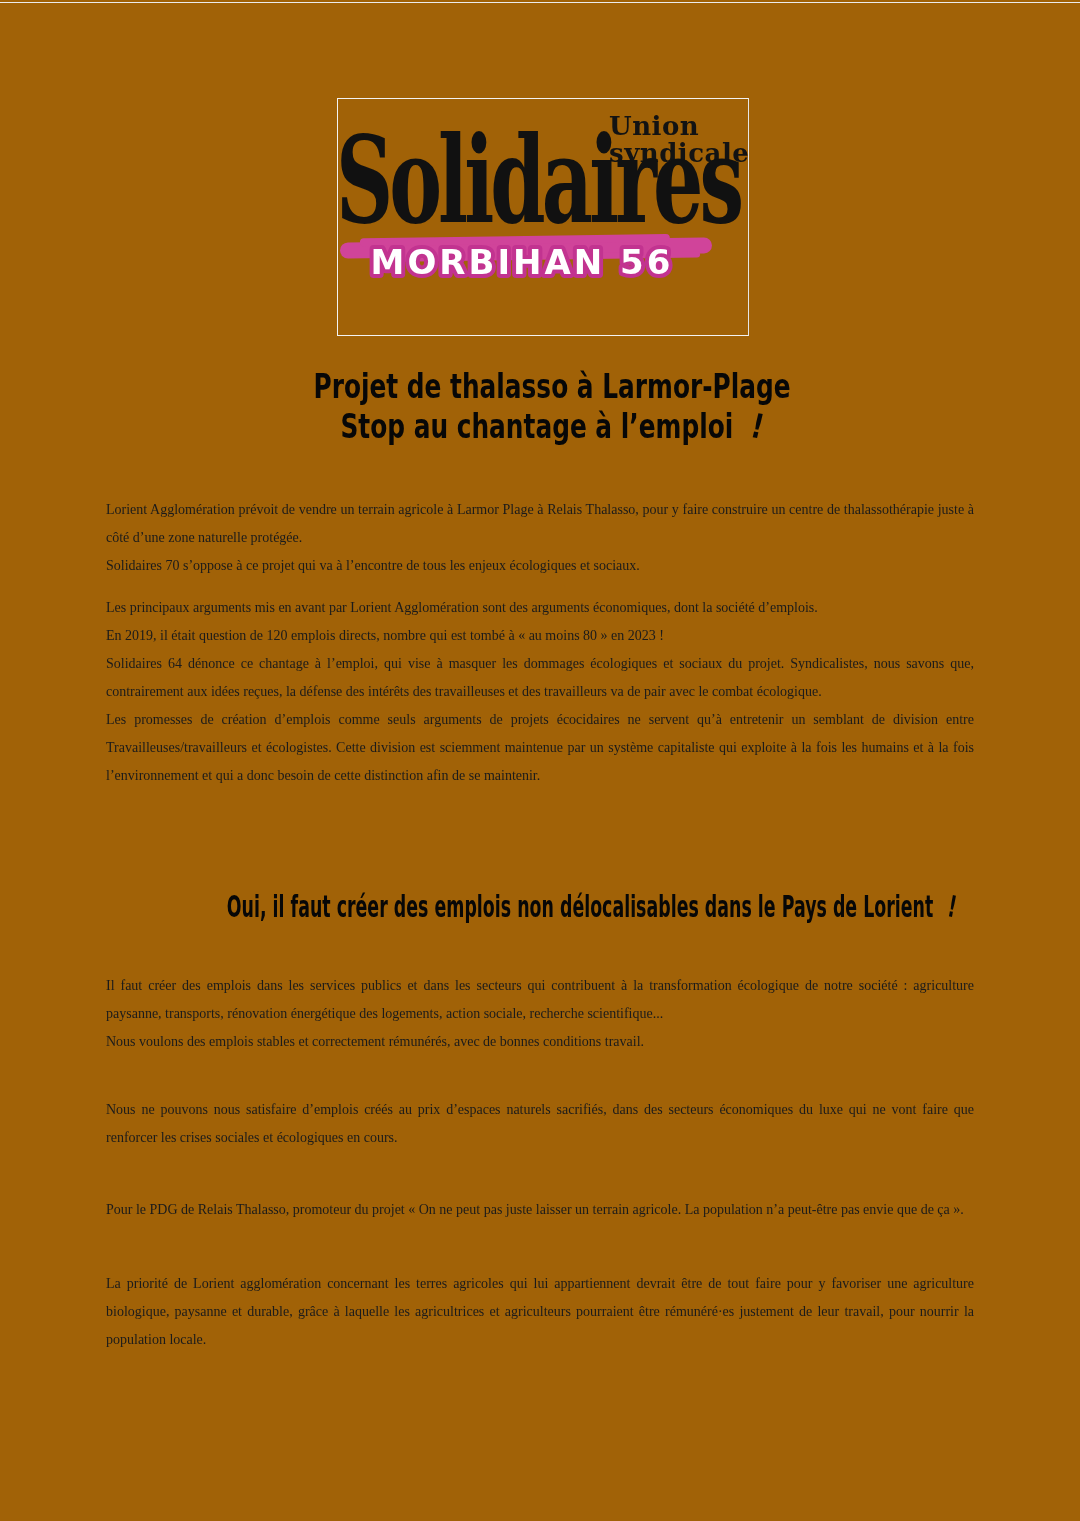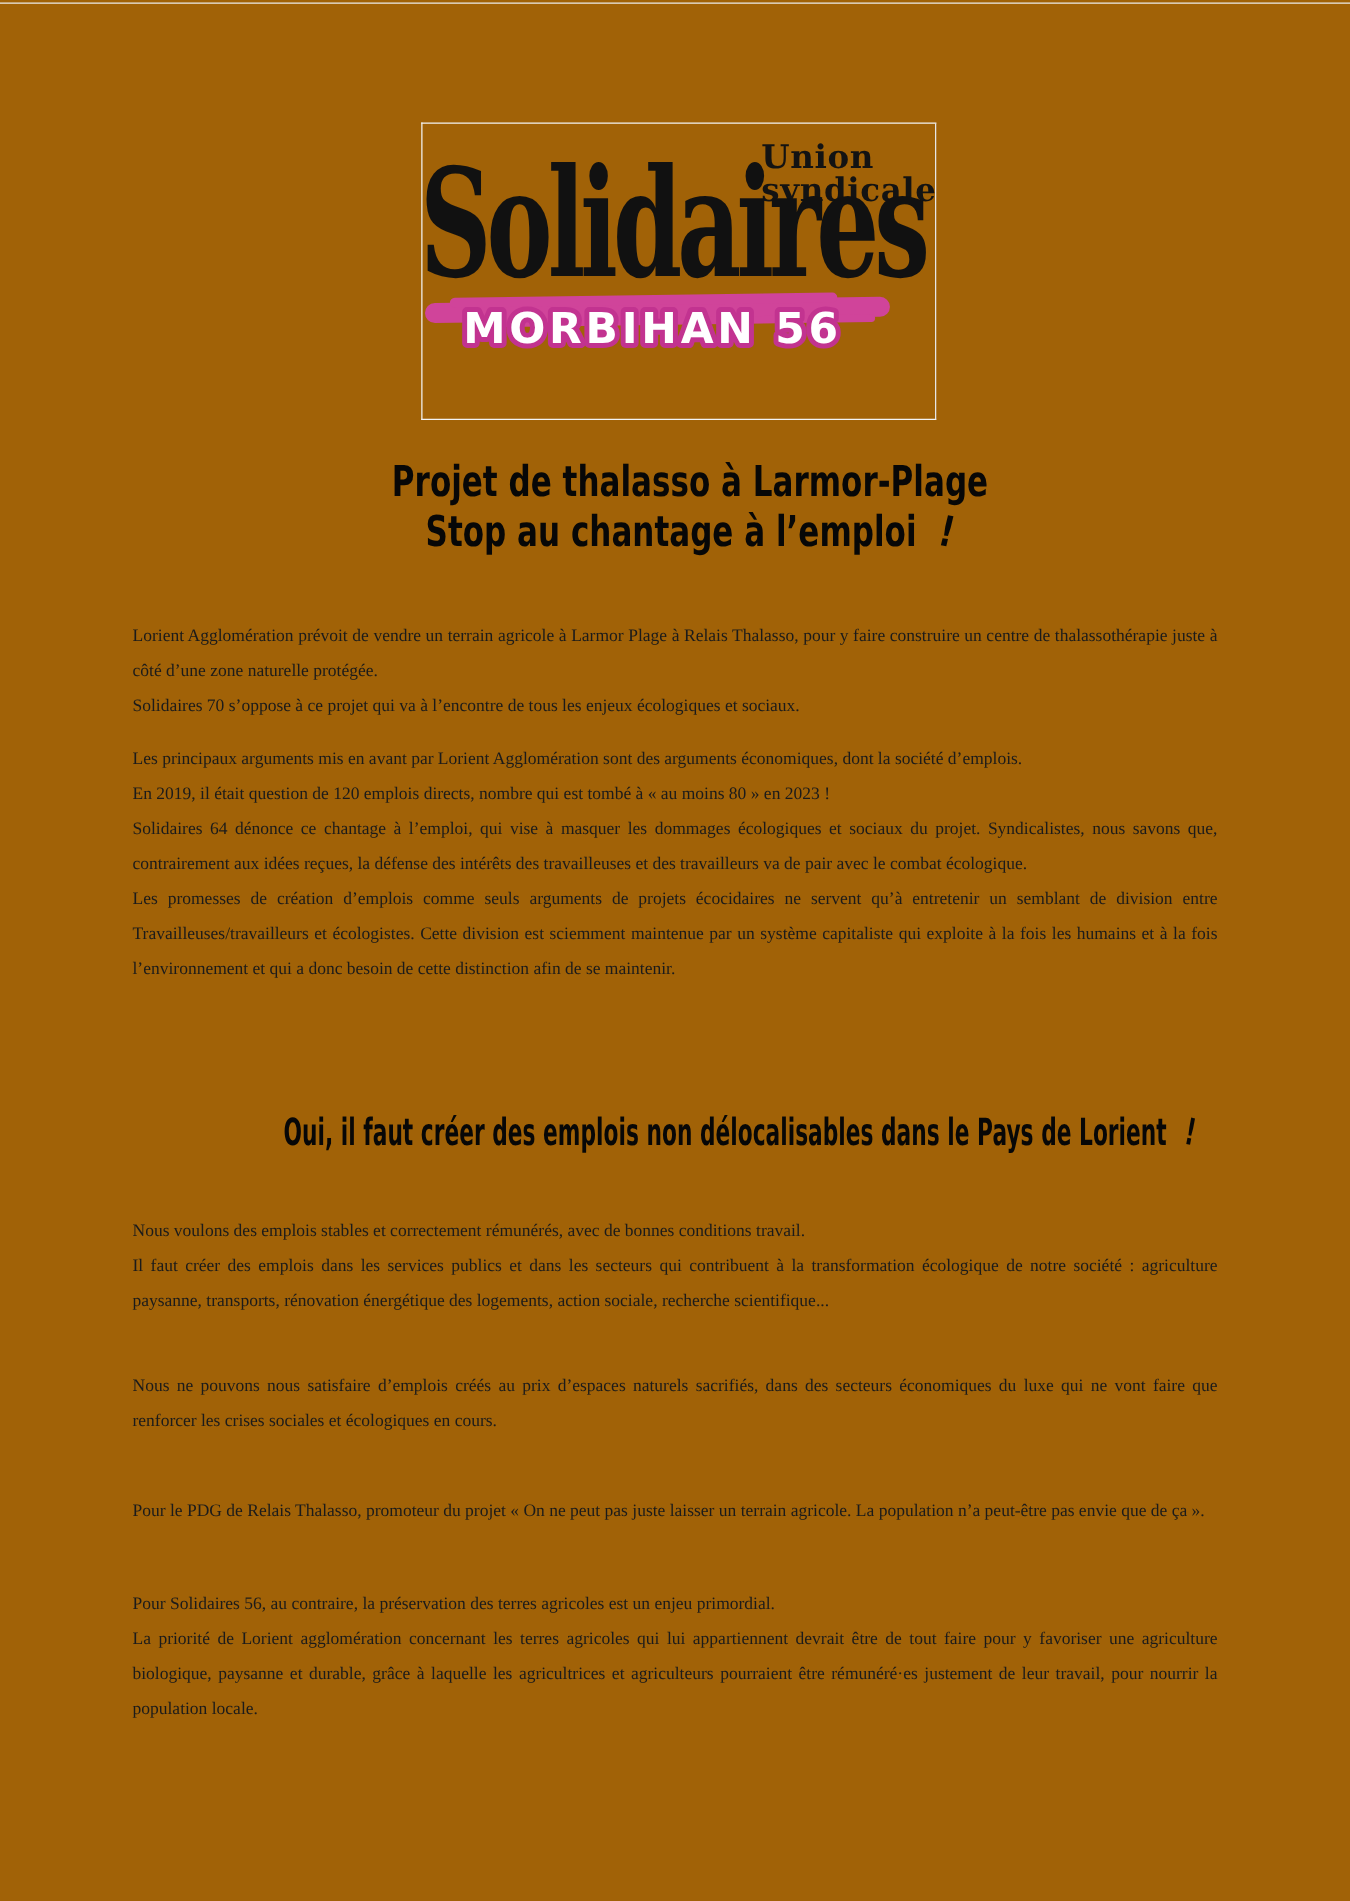--- a/index.html
+++ b/index.html
@@ -94,29 +94,28 @@
     <div class="seg">En 2019, il était question de 120 emplois directs, nombre qui est tombé à « au moins 80 » en 2023 !</div>
     <div class="seg">Solidaires 64 dénonce ce chantage à l’emploi, qui vise à masquer les dommages écologiques et sociaux du projet. Syndicalistes, nous savons que, contrairement aux idées reçues, la défense des intérêts des travailleuses et des travailleurs va de pair avec le combat écologique.</div>
     <div class="seg">Les promesses de création d’emplois comme seuls arguments de projets écocidaires ne servent qu’à entretenir un semblant de division entre Travailleuses/travailleurs et écologistes. Cette division est sciemment maintenue par un système capitaliste qui exploite à la fois les humains et à la fois l’environnement et qui a donc besoin de cette distinction afin de se maintenir.</div>
   </div>
 
   <h2 class="h2">
     <span class="tline"><span>Oui, il faut créer des emplois non délocalisables dans le Pays de Lorient</span><span class="bang">!</span></span>
   </h2>
 
   <div class="para" id="p3">
+    <div class="seg">Il faut créer des emplois dans les services publics et dans les secteurs qui contribuent à la transformation écologique de notre société : agriculture paysanne, transports, rénovation énergétique des logements, action sociale, recherche scientifique...</div>
     <div class="seg">Nous voulons des emplois stables et correctement rémunérés, avec de bonnes conditions travail.</div>
-    <div class="seg">Il faut créer des emplois dans les services publics et dans les secteurs qui contribuent à la transformation écologique de notre société : agriculture paysanne, transports, rénovation énergétique des logements, action sociale, recherche scientifique...</div>
   </div>
 
   <div class="para" id="p5">
     <div class="seg">Pour le PDG de Relais Thalasso, promoteur du projet « On ne peut pas juste laisser un terrain agricole. La population n’a peut-être pas envie que de ça ».</div>
   </div>
 
   <div class="para" id="p4">
     <div class="seg">Nous ne pouvons nous satisfaire d’emplois créés au prix d’espaces naturels sacrifiés, dans des secteurs économiques du luxe qui ne vont faire que renforcer les crises sociales et écologiques en cours.</div>
   </div>
 
   <div class="para" id="p6">
-    <div class="seg">Pour Solidaires 56, au contraire, la préservation des terres agricoles est un enjeu primordial.</div>
     <div class="seg">La priorité de Lorient agglomération concernant les terres agricoles qui lui appartiennent devrait être de tout faire pour y favoriser une agriculture biologique, paysanne et durable, grâce à laquelle les agricultrices et agriculteurs pourraient être rémunéré·es justement de leur travail, pour nourrir la population locale.</div>
   </div>
 </div>
 
 </body></html>

